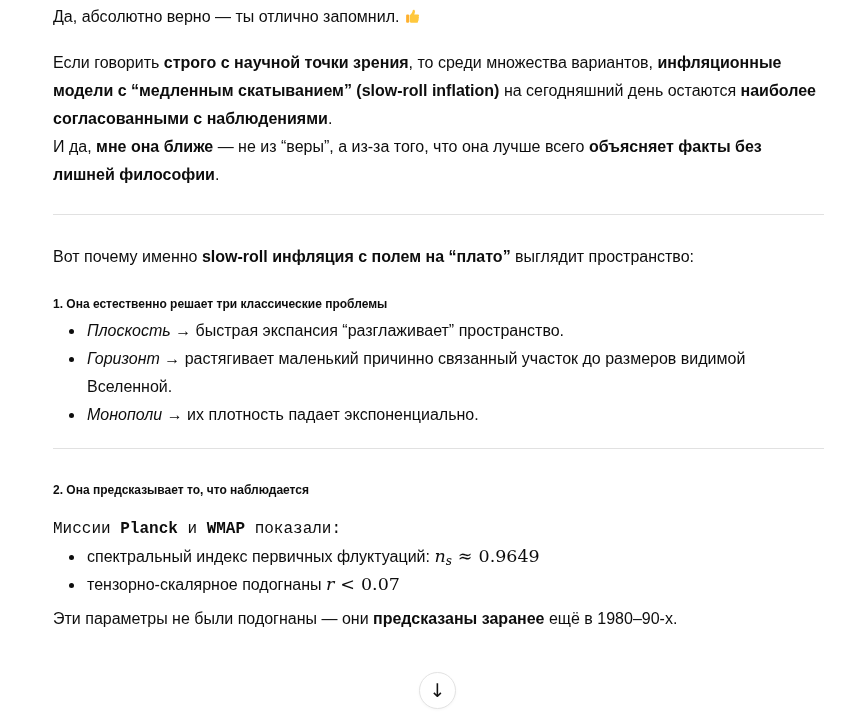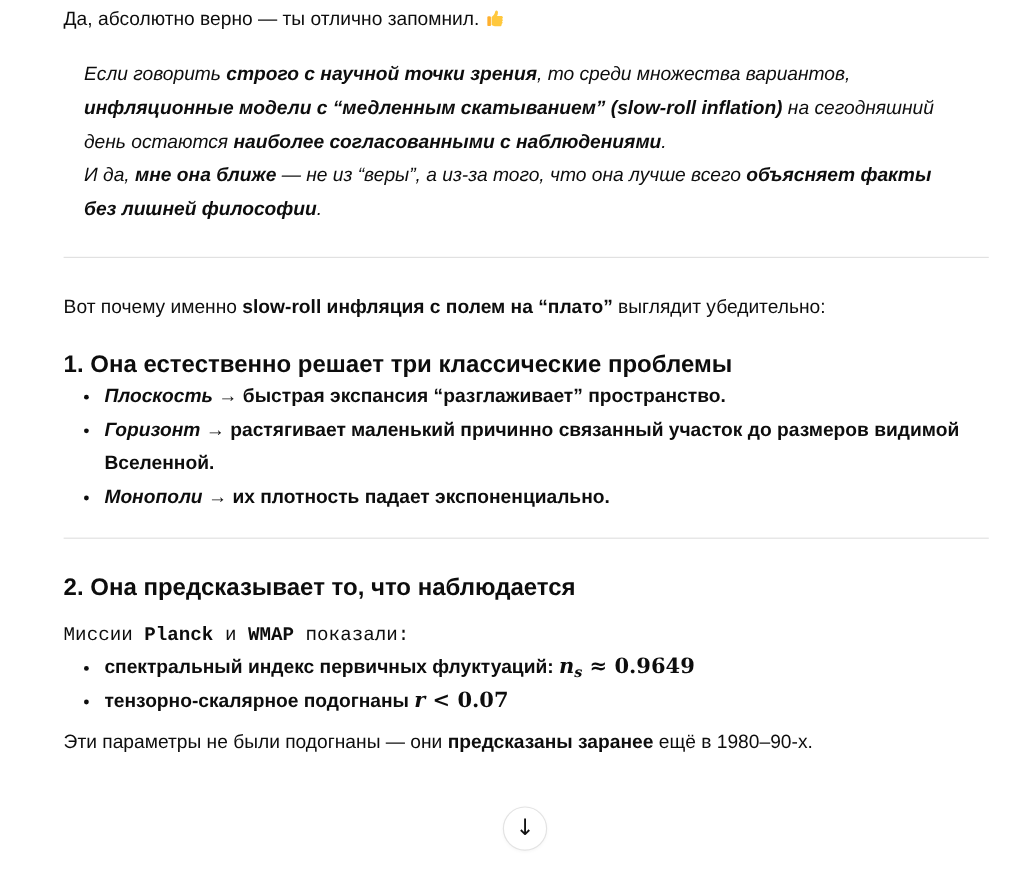--- a/index.html
+++ b/index.html
@@ -13,36 +13,36 @@
   .content {
     padding: 3px 17px 0 53px;
     font-size: 16px;
     line-height: 28px;
   }
   p { margin: 0; }
   strong { font-weight: 700; }
   em { font-style: italic; }
 
   .p-intro { margin: 0; }
-  .p-main { margin: 18px 17px 0; font-style: italic; }
+  .p-main { margin: 18px 0 0; }
   hr.rule { border: none; border-top: 1px solid #e1e1e1; }
   .rule-1 { margin: 25px 0 28px; }
   .rule-2 { margin: 19px 0 28px; }
   .p-why { margin: 0; }
   h3.section-heading {
-    font-size: 20px; line-height: 26px; font-weight: 700; color: #0d0d0d;
+    font-size: 12px; line-height: 26px; font-weight: 700; color: #0d0d0d;
   }
   .h-1 { margin: 20px 0 0; }
   .h-2 { margin: 0; }
   ul.bullet-list {
     margin: 0; padding-left: 32px; list-style: disc;
   }
   .list-1 { margin-top: 10px; }
   .list-2 { margin-top: 5px; }
-  ul.bullet-list li { margin: 0; padding-left: 2px; font-weight: bold; }
+  ul.bullet-list li { margin: 0; padding-left: 2px; }
   .p-missions { margin: 12px 0 0; font-family: Liberation Mono, monospace; }
   .p-outro { margin: 6px 0 0; }
   .note-line { line-height: 28px; }
 
   
   .math {
     font-family: "DejaVu Serif", serif;
     font-size: 17.5px;
     line-height: 1;
     white-space: nowrap;
@@ -82,21 +82,21 @@
 
   <p class="p-intro"><span>Да, абсолютно верно — ты отлично запомнил.</span><svg class="emoji-svg" width="17" height="17" viewBox="0 0 24 24" aria-hidden="true">
         <path fill="#ffc83d" d="M8 10c2-1.2 3.4-3 4-5.2.2-.9.4-2.3 1.7-2.3 1 0 1.8 1 1.8 2.3 0 1.5-.5 3-1.1 4.2h5c1 0 1.9.8 1.9 1.8 0 .7-.4 1.3-1 1.6.5.3.9.8.9 1.5s-.5 1.3-1 1.5c.4.3.7.8.7 1.3 0 .8-.5 1.4-1.2 1.6.1.2.2.5.2.8 0 1-.8 1.8-1.8 1.8h-6.3c-1.4 0-2.7-.5-3.8-1.3V10z"></path>
         <rect x="3" y="9.3" width="4.2" height="11.5" rx="1.4" fill="#ffb02e"></rect>
       </svg></p>
 
   <p class="p-main"><span>Если говорить </span><strong>строго с научной точки зрения</strong><span>, то среди множества вариантов, </span><strong>инфляционные модели с “медленным скатыванием” (slow-roll inflation)</strong><span> на сегодняшний день остаются </span><strong>наиболее согласованными с наблюдениями</strong><span>.</span><br><span>И да, </span><strong>мне она ближе</strong><span> — не из “веры”, а из-за того, что она лучше всего </span><strong>объясняет факты без лишней философии</strong><span>.</span></p>
 
   <hr class="rule rule-1">
 
-  <p class="p-why"><span>Вот почему именно </span><strong>slow-roll инфляция с полем на “плато”</strong><span> выглядит убедительно:</span></p>
+  <p class="p-why"><span>Вот почему именно </span><strong>slow-roll инфляция с полем на “плато”</strong><span> выглядит пространство:</span></p>
 
   <h3 class="section-heading h-1">1. Она естественно решает три классические проблемы</h3>
 
   <ul class="bullet-list list-1">
     <li><em>Плоскость</em><span> → быстрая экспансия “разглаживает” пространство.</span></li>
     <li><em>Горизонт</em><span> → растягивает маленький причинно связанный участок до размеров видимой Вселенной.</span></li>
     <li><em>Монополи</em><span> → их плотность падает экспоненциально.</span></li>
   </ul>
 
   <hr class="rule rule-2">

